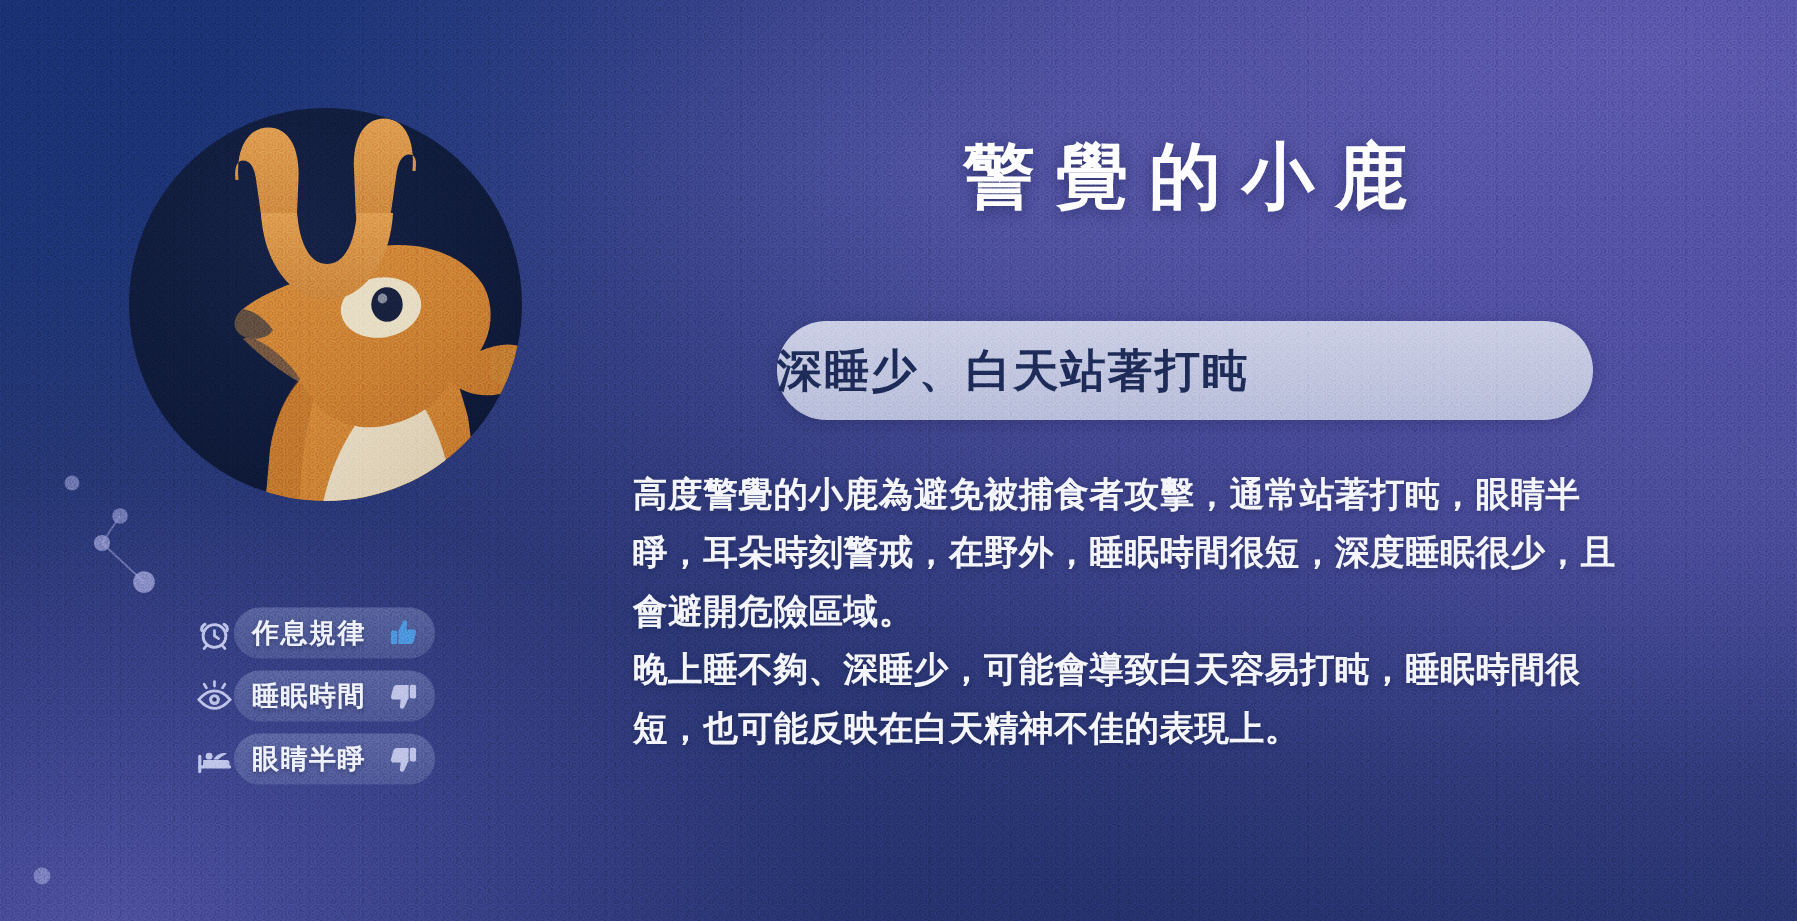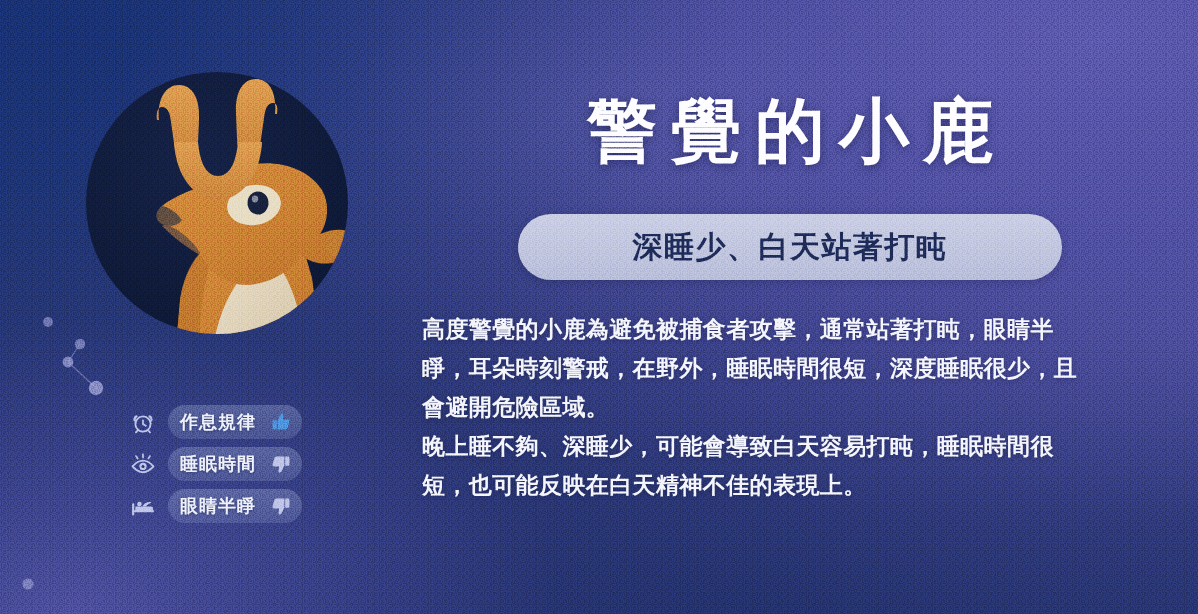--- a/index.html
+++ b/index.html
@@ -90,40 +90,40 @@
   }
 
   
   .title {
     position: absolute;
     left: 520px;
     top: 92px;
     width: 540px;
     text-align: center;
     color: #fdfdff;
-    font-size: 70px;
+    font-size: 48px;
     font-weight: 700;
     letter-spacing: 14px;
     text-indent: 14px;
     line-height: 1.12;
     white-space: nowrap;
     text-shadow: 0 2px 10px rgba(12,16,48,0.45);
   }
   .subtitle-pill {
     position: absolute;
     left: 518px;
     top: 214px;
     width: 544px;
     height: 66px;
     border-radius: 33px;
     background: linear-gradient(180deg, #c9cde4 0%, #bfc4de 55%, #b6bcd9 100%);
     box-shadow: 0 2px 10px rgba(10,14,42,0.25);
     display: flex;
     align-items: center;
-    justify-content: center;
+    justify-content: flex-start;
   }
   .subtitle-text {
     color: #1d2a56;
     font-size: 30px;
     font-weight: 700;
     letter-spacing: 1.5px;
   }
   .body-copy {
     position: absolute;
     left: 422px;
@@ -143,21 +143,21 @@
     position: absolute;
     left: 130px;
     top: 405px;
     display: flex;
     flex-direction: column;
     gap: 8px;
   }
   .chip-row {
     display: flex;
     align-items: center;
-    gap: 12px;
+    gap: 0;
   }
   .chip-lead-icon {
     width: 26px;
     height: 26px;
     flex: 0 0 26px;
     display: flex;
     align-items: center;
     justify-content: center;
   }
   .chip {

